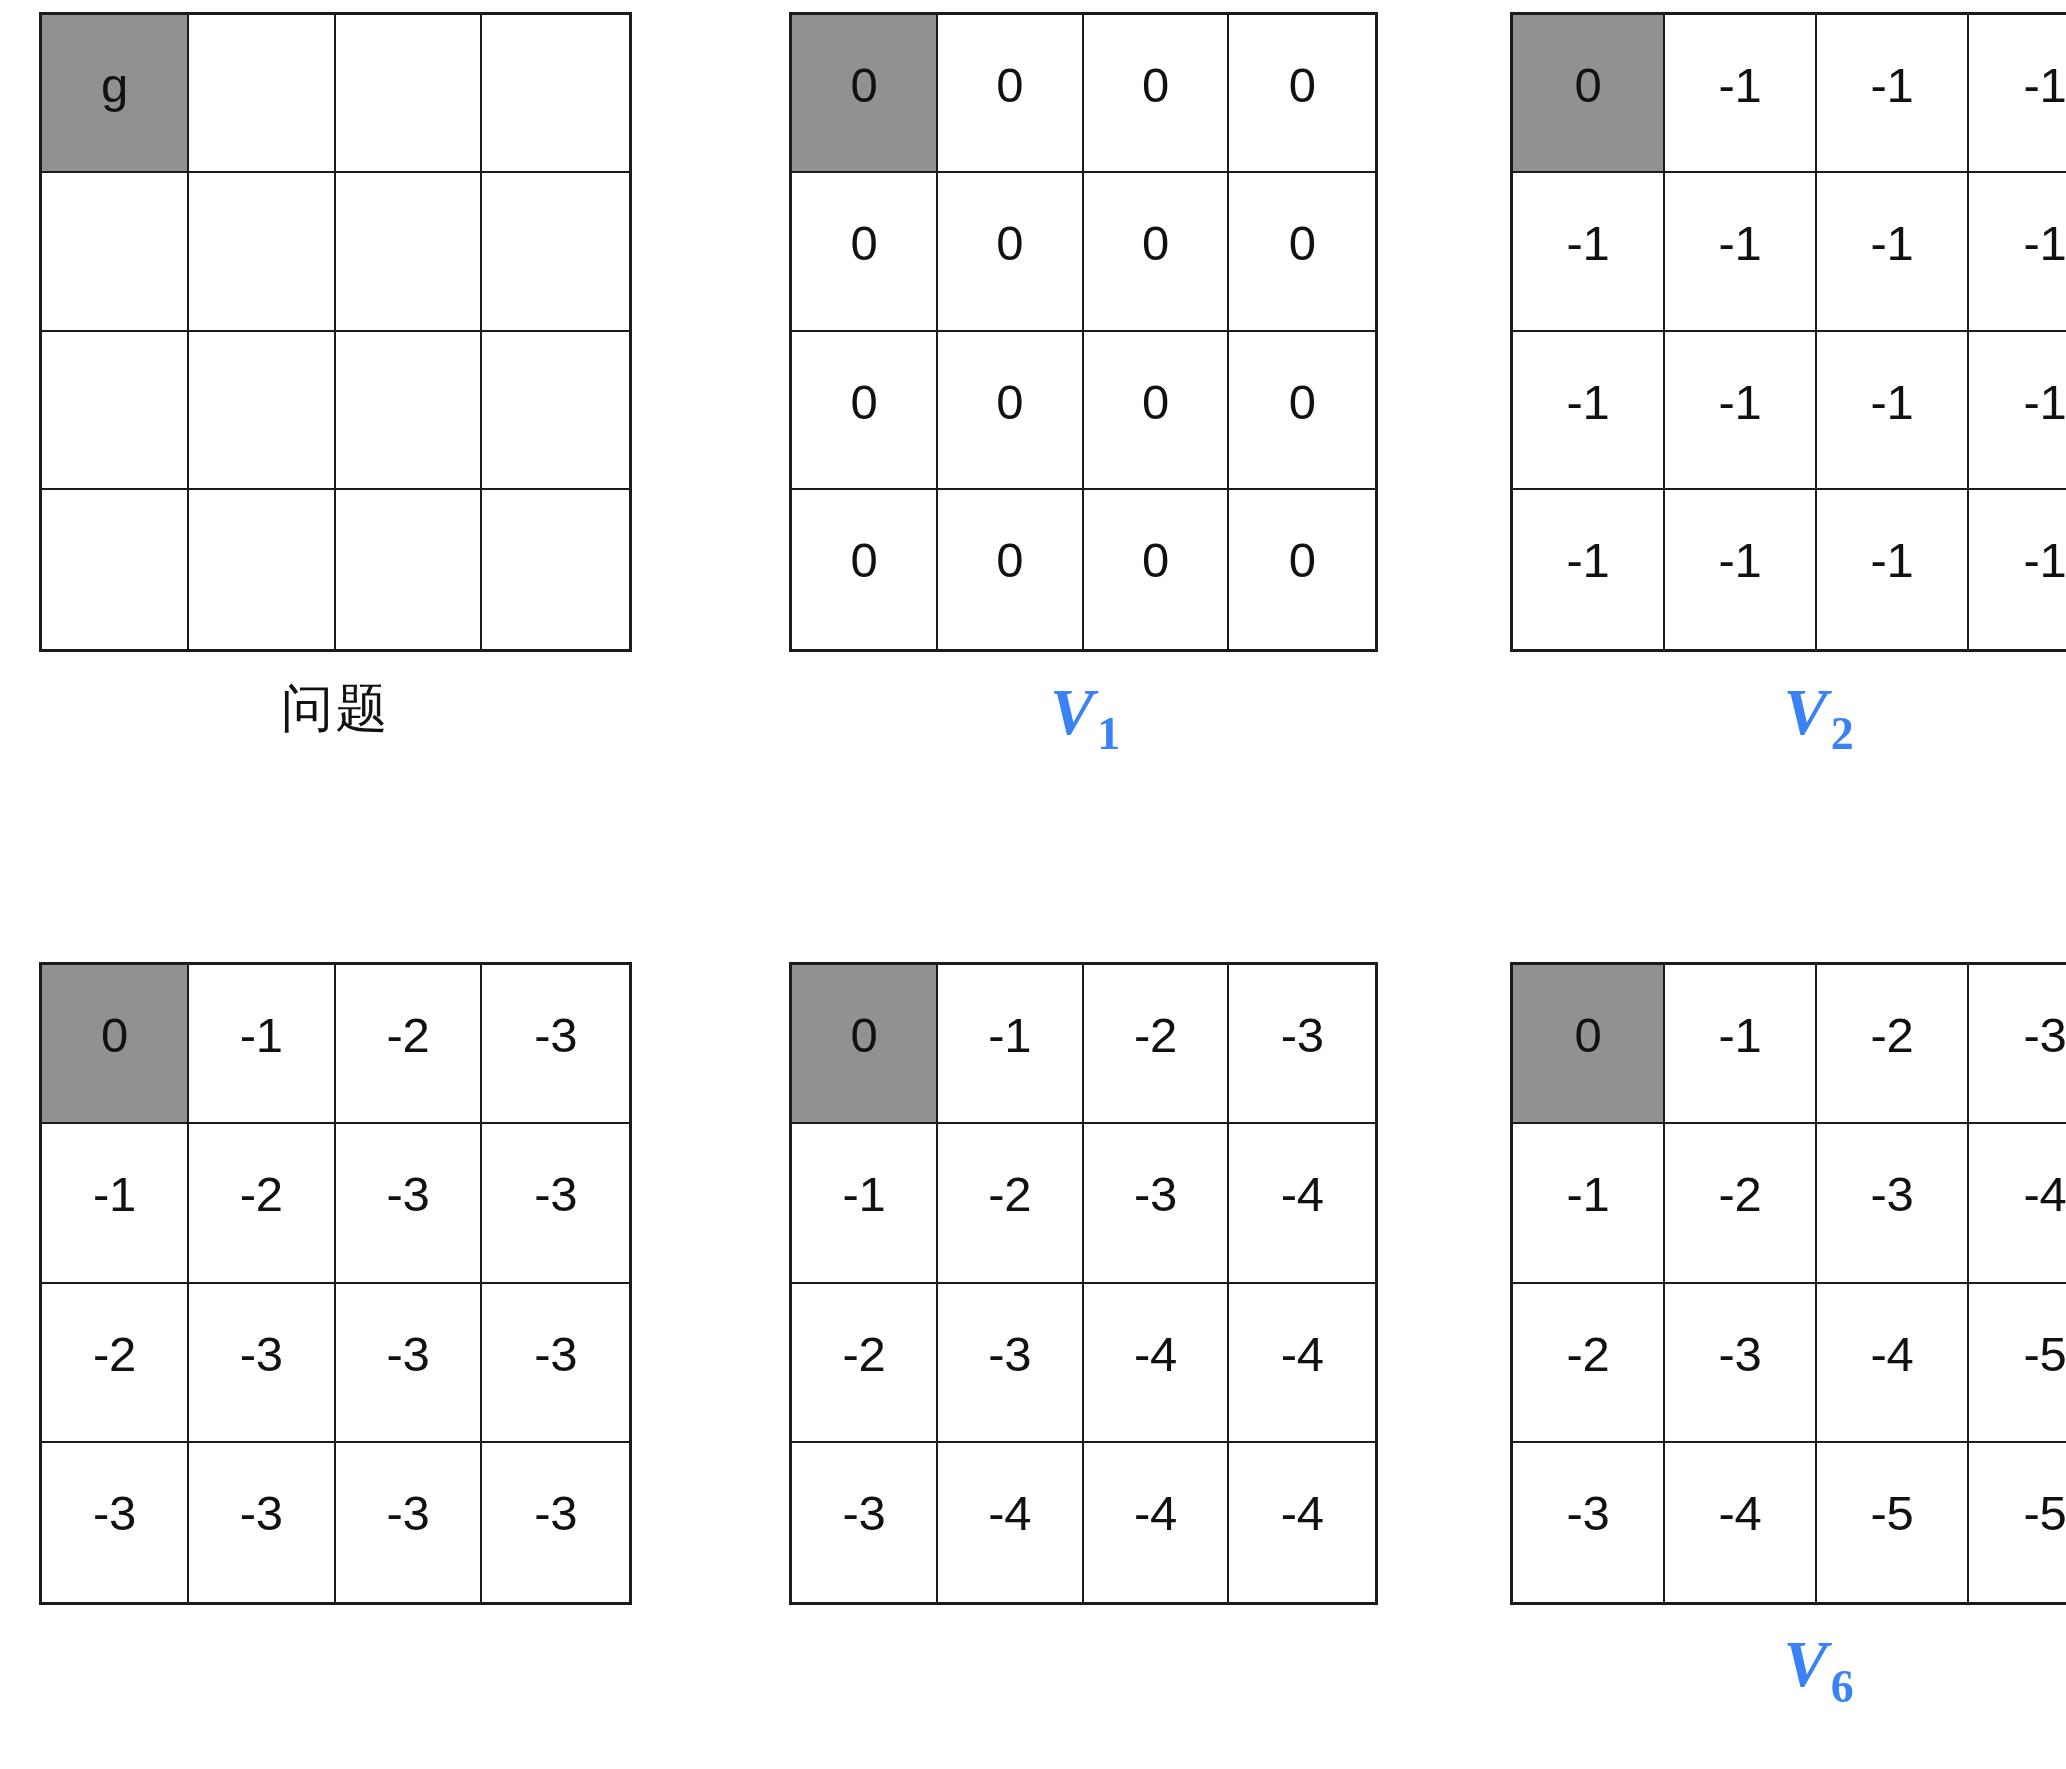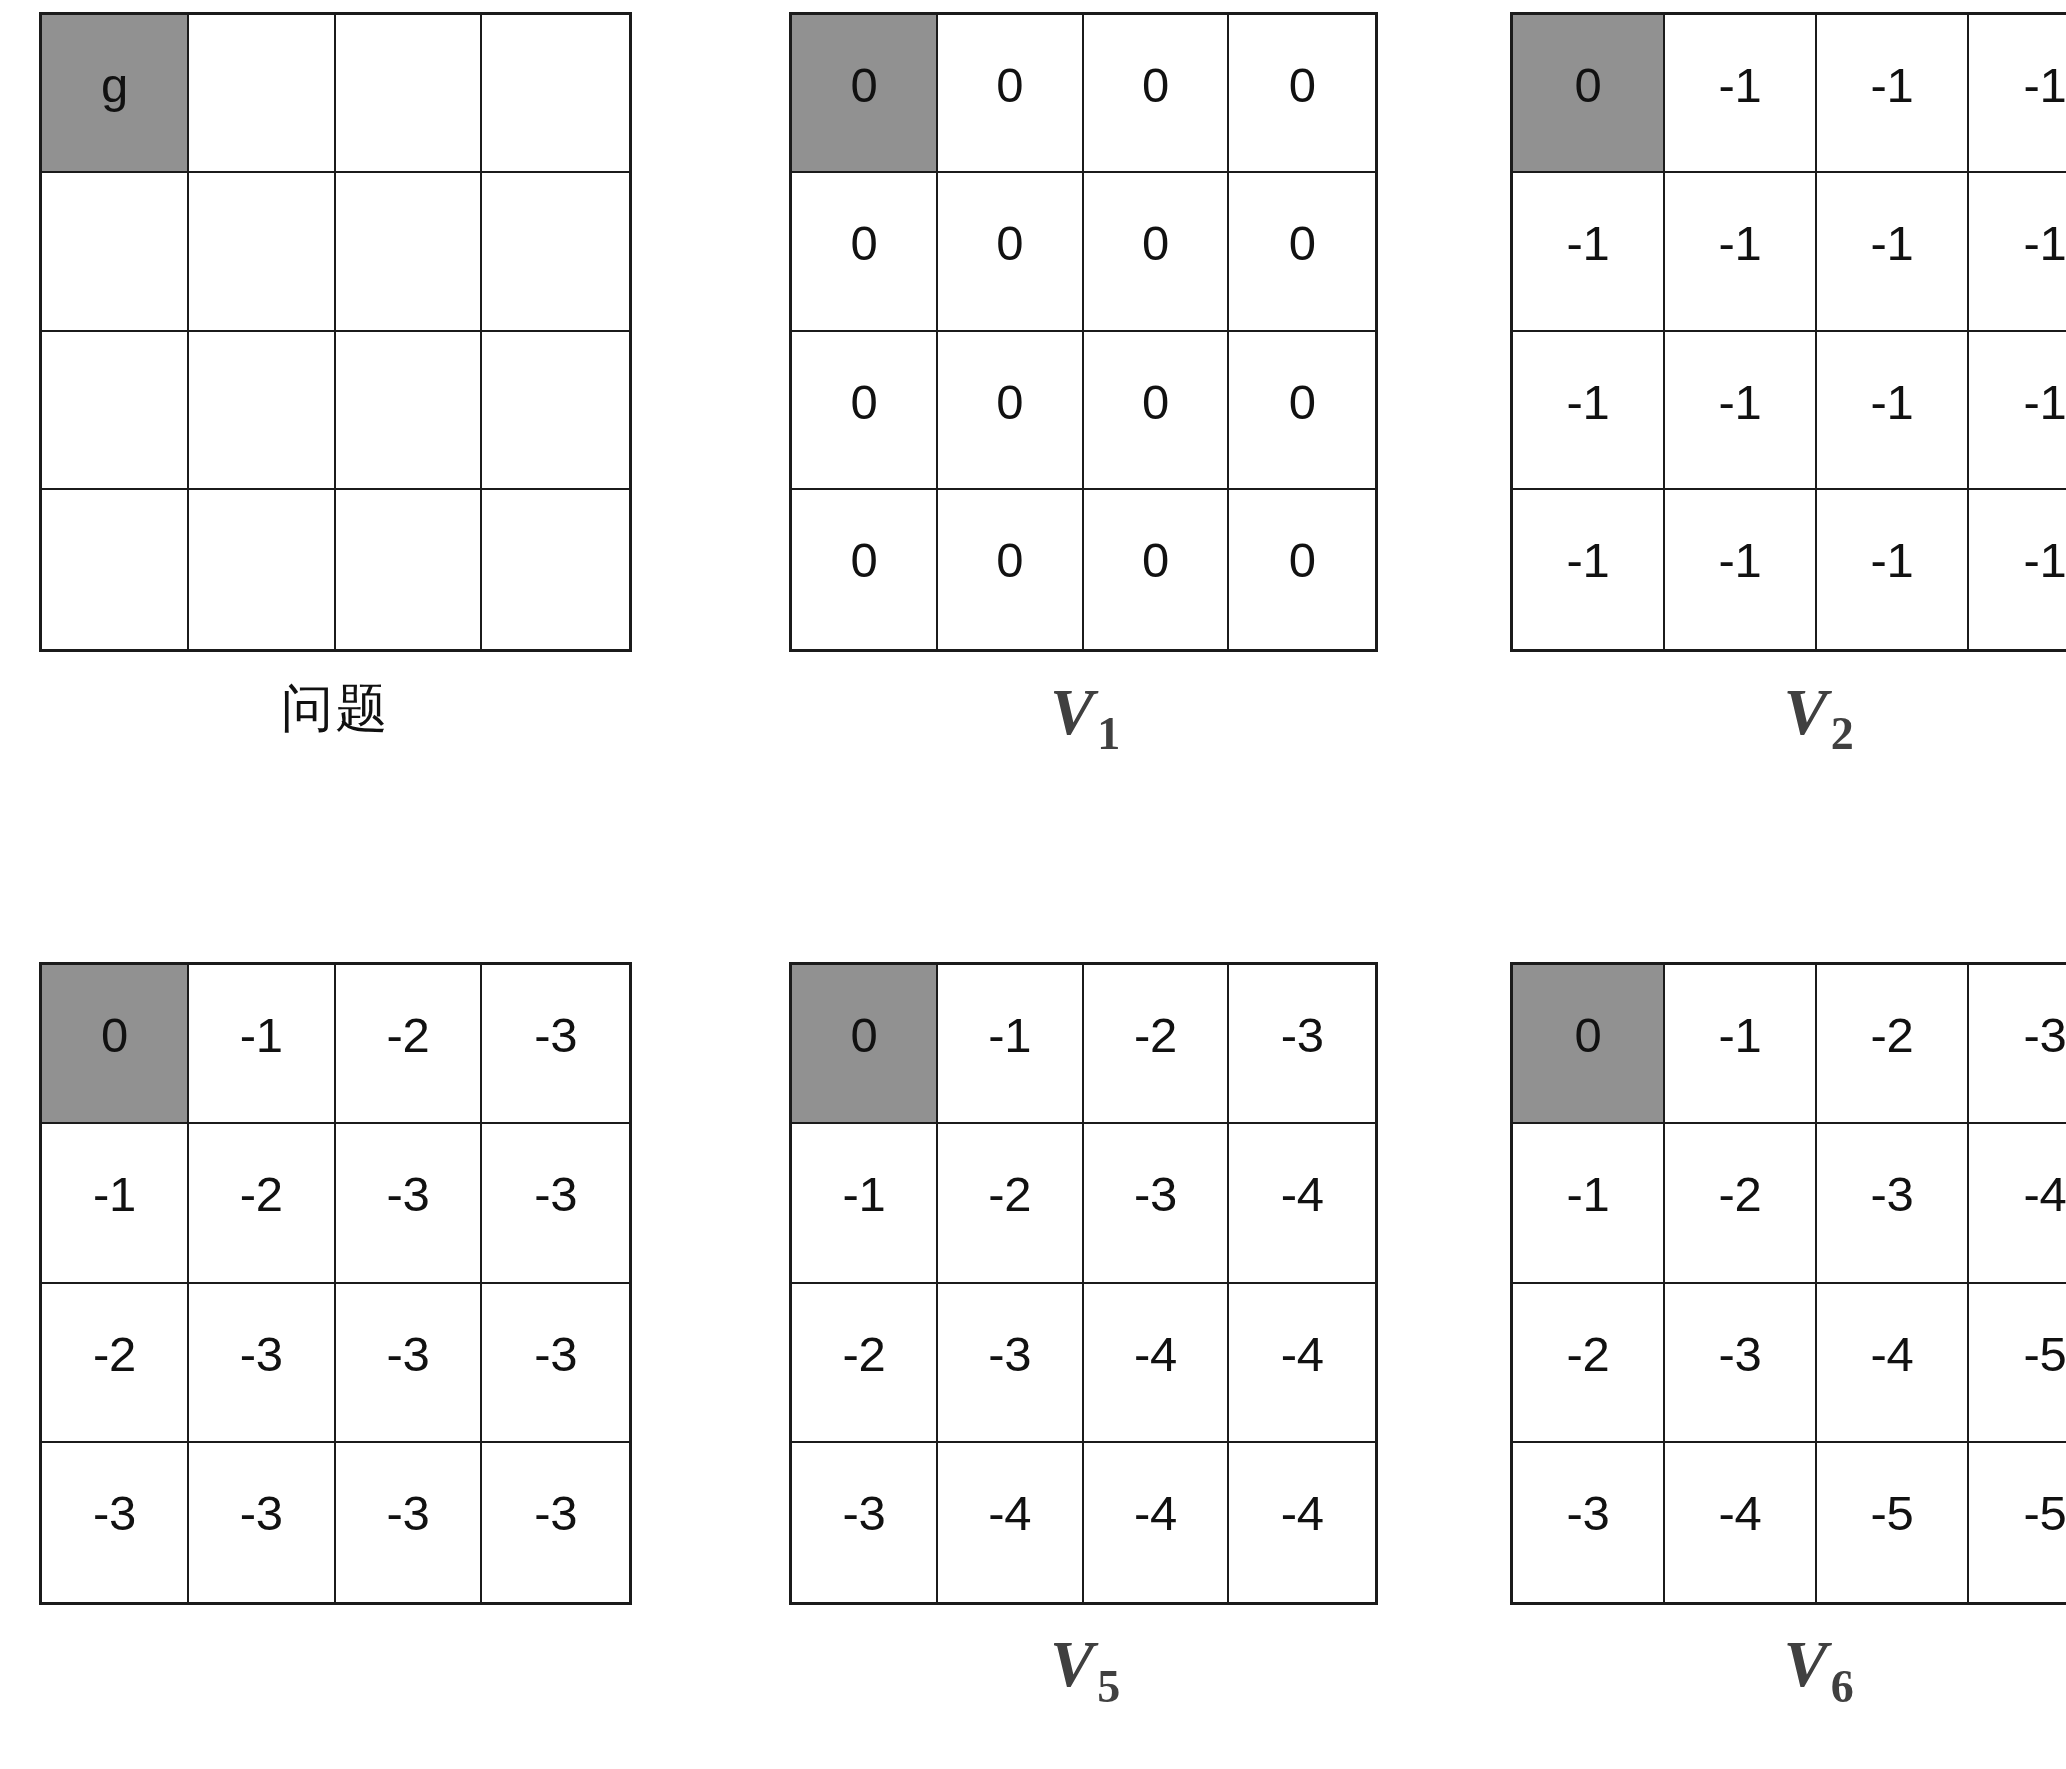--- a/index.html
+++ b/index.html
@@ -69,21 +69,21 @@
   }
   .caption.cjk {
     font-family: "Liberation Serif", "DejaVu Serif", serif;
     font-size: 52px;
     font-weight: 400;
     color: #111111;
     letter-spacing: 2.5px;
   }
   .caption.vlabel {
     font-family: "Liberation Serif", "DejaVu Serif", serif;
-    color: #404040;
+    color: #3b82f6;
     font-size: 66px;
   }
   .caption.vlabel .vl {
     font-style: italic;
     font-weight: bold;
   }
   .caption.vlabel .sub {
     font-style: normal;
     font-weight: bold;
     font-size: 46px;
@@ -352,21 +352,20 @@
         <div class="cell">
           <span class="val">-4</span>
         </div>
         <div class="cell">
           <span class="val">-4</span>
         </div>
         <div class="cell">
           <span class="val">-4</span>
         </div>
       </div>
-      <div class="caption vlabel" style="top: 664px;"><span class="vl">V</span><span class="sub">5</span></div>
     </div>
     <div class="panel" style="left: 1510px; top: 962px; width: 614px; height: 771px;">
       <div class="grid" style="width: 614px; height: 643px;">
         <div class="cell shaded">
           <span class="val">0</span>
         </div>
         <div class="cell">
           <span class="val">-1</span>
         </div>
         <div class="cell">

